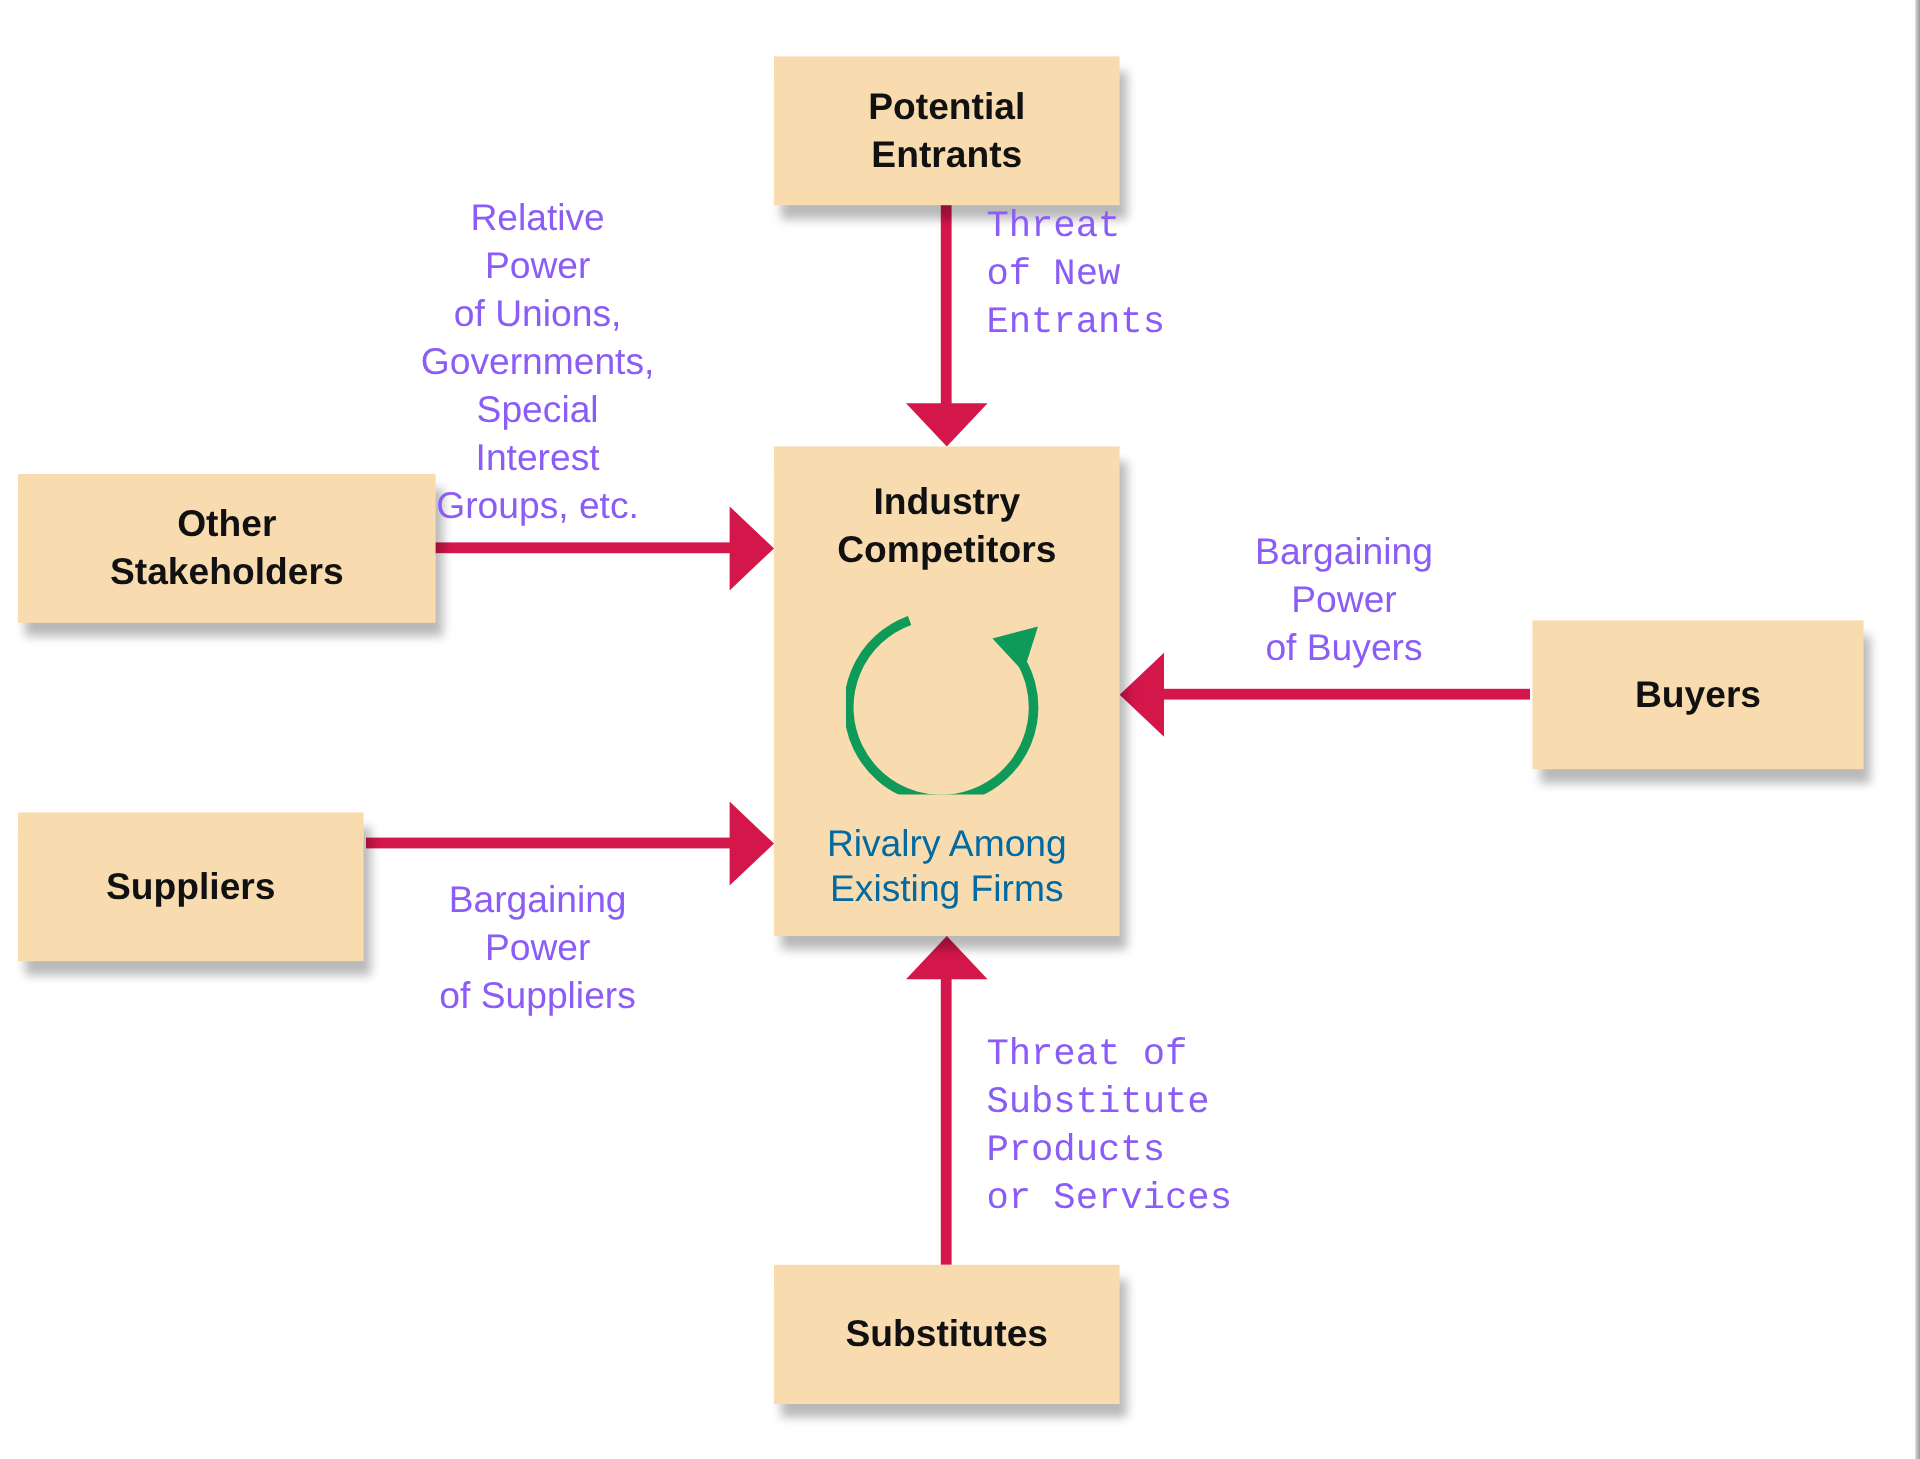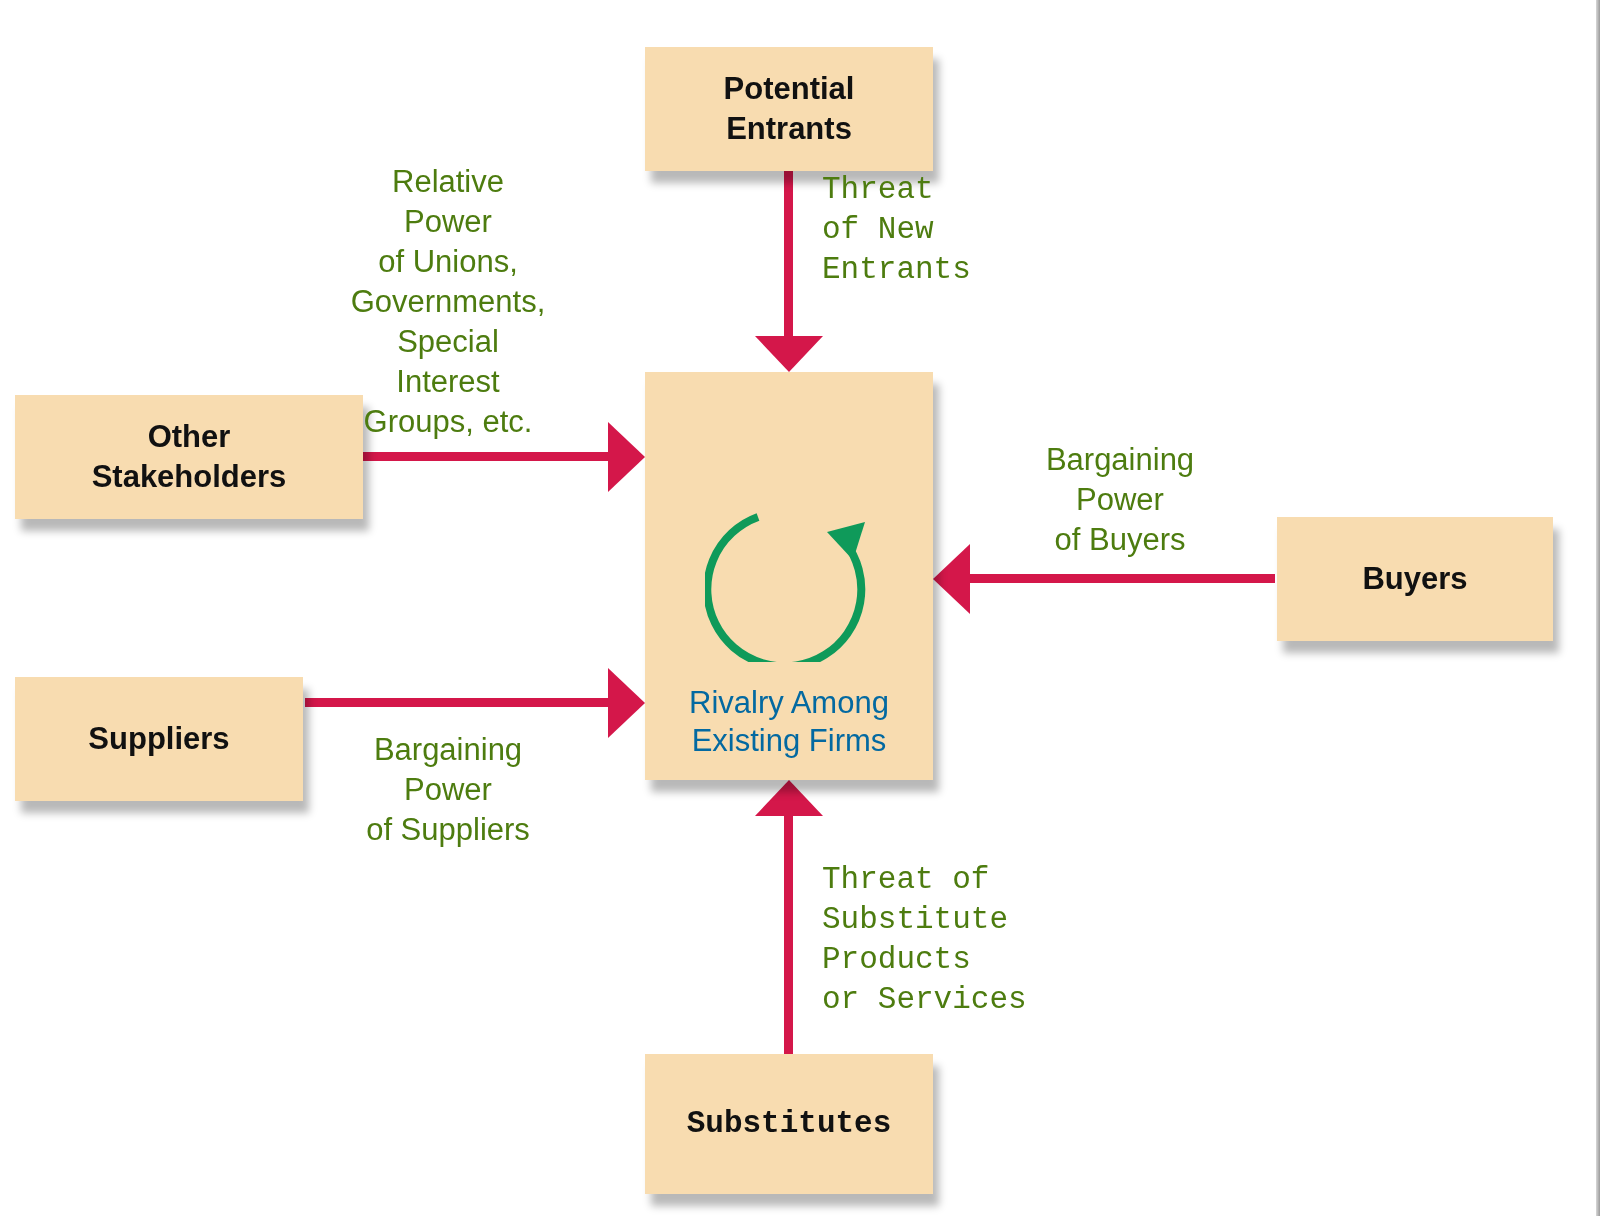--- a/index.html
+++ b/index.html
@@ -30,21 +30,21 @@
     position: absolute; left: 0; right: 0; top: 26px;
     text-align: center; font-weight: bold; font-size: 31px; line-height: 40px;
     color: #111; white-space: pre-line;
   }
   .center-sub {
     position: absolute; left: 0; right: 0; top: 312px;
     text-align: center; font-size: 31px; line-height: 38px; color: #0369a1;
     white-space: pre-line;
   }
   .label {
-    position: absolute; font-size: 31px; line-height: 40px; color: #4d7c0f;
+    position: absolute; font-size: 31px; line-height: 40px; color: #8b5cf6;
     white-space: pre-line;
   }
   .label.center { text-align: center; }
   .label.left { text-align: left; font-family: Liberation Mono, monospace; }
   svg.arrows { position: absolute; left: 0; top: 0; }
 </style>
 </head>
 <body>
 
 <div class="right-edge"></div>
@@ -80,23 +80,25 @@
 <div class="box" style="left:645px; top:12px; width:288px; height:124px;margin-top:35px;">Potential
 Entrants</div>
 
 <div class="box" style="left:15px; top:395px; width:348px; height:124px;">Other
 Stakeholders</div>
 
 <div class="box" style="left:15px; top:664px; width:288px; height:124px;margin-top:13px;">Suppliers</div>
 
 <div class="box" style="left:1277px; top:517px; width:276px; height:124px;">Buyers</div>
 
-<div class="box" style="left:645px; top:1054px; width:288px; height:140px;font-family:Liberation Mono, monospace;">Substitutes</div>
+<div class="box" style="left:645px; top:1054px; width:288px; height:116px;">Substitutes</div>
 
 <div class="center-box">
+  <div class="center-title">Industry
+Competitors</div>
   <svg style="position:absolute; left:60px; top:120px;" width="170" height="170" viewBox="0 0 170 170">
     <path d="M 53 25 A 77 77 0 1 0 140 50" fill="none" stroke="#0f9a5a" stroke-width="8"></path>
     <polygon points="122,40 160,30 148,68" fill="#0f9a5a"></polygon>
   </svg>
   <div class="center-sub">Rivalry Among
 Existing Firms</div>
 </div>
 
 <div class="label left" style="left:822px; top:170px;">Threat
 of New

